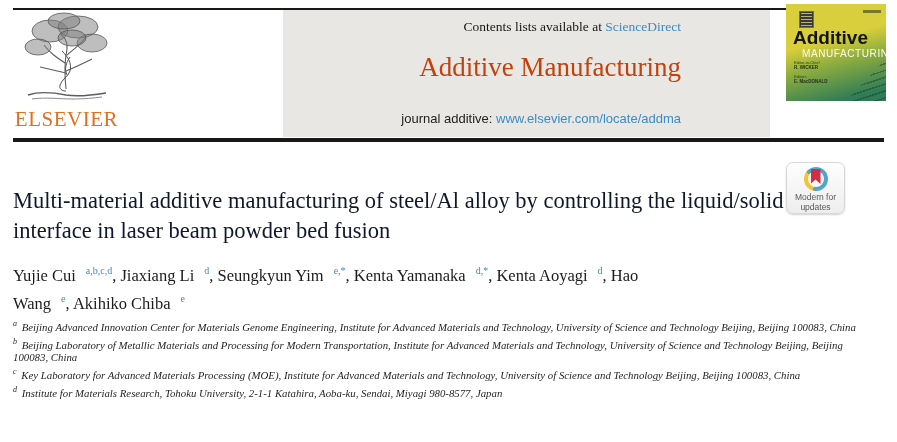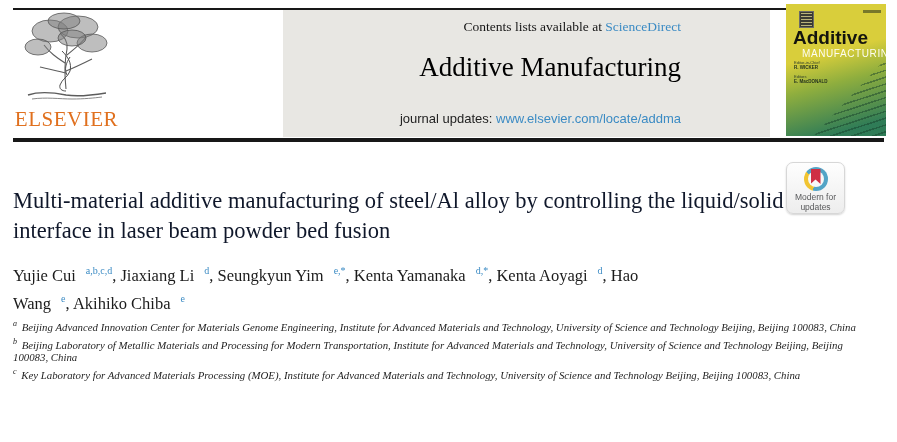--- a/index.html
+++ b/index.html
@@ -17,27 +17,27 @@
   
   .logo-block{position:absolute;left:14px;top:11px;width:104px;text-align:right;}
   .logo-tree{display:block;margin:0 auto;}
   .logo-word{font-family:"Liberation Serif",serif;font-size:21px;color:var(--orange);
              letter-spacing:.5px;line-height:21px;margin-top:2px;}
 
   
   .jbox{position:absolute;left:283px;top:10px;width:487px;height:127px;background:var(--boxbg);}
   .jbox-inner{position:absolute;left:0;top:0;right:128px;bottom:0;text-align:right;padding-left:39px;}
   .contents-line{position:absolute;top:9px;width:100%;font-size:13.5px;color:#161616;}
-  .jtitle{position:absolute;top:42px;width:100%;font-size:27px;color:#000000;}
+  .jtitle{position:absolute;top:42px;width:100%;font-size:27px;color:#c2410c;}
   .homepage-line{position:absolute;top:101px;width:100%;font-family:"Liberation Sans",sans-serif;
                  font-size:13px;color:#222;}
   .link{color:var(--link);text-decoration:none;cursor:pointer;}
 
   
-  .cover{position:absolute;left:786px;top:4px;width:100px;height:132px;
+  .cover{position:absolute;left:786px;top:4px;width:100px;height:97px;
          background:linear-gradient(165deg,var(--cov-y) 0%,var(--cov-y) 38%,#8fae3e 58%,var(--cov-g) 90%);
          overflow:hidden;}
   .cover-stripes{position:absolute;right:-8px;top:46px;width:86px;height:92px;
          background:repeating-linear-gradient(-18deg,transparent 0 5px,rgba(20,60,40,.45) 5px 6.5px);
          clip-path:polygon(100% 0,100% 100%,0 100%);}
   .cover-emblem{position:absolute;left:13px;top:7px;width:15px;height:17px;background:#3a3a34;
          box-shadow:0 0 0 1px rgba(255,255,255,.25) inset;}
   .cover-emblem::after{content:"";position:absolute;inset:2px;
          background:repeating-linear-gradient(0deg,#b9b27a 0 1px,transparent 1px 3px);}
   .cover-issn{position:absolute;right:5px;top:6px;width:18px;height:3px;background:rgba(40,50,30,.55);}
@@ -102,21 +102,21 @@
       <path d="M8 84 C20 80 36 82 46 84 C58 86 74 84 86 82" fill="none" stroke="#5c5c5c" stroke-width="1.4"></path>
       <path d="M12 88 C26 86 40 88 52 88 C64 88 74 87 82 86" fill="none" stroke="#7a7a7a" stroke-width="0.9"></path>
     </svg>
     <div class="logo-word">ELSEVIER</div>
   </div>
 
   <div class="jbox">
     <div class="jbox-inner">
       <div class="contents-line"><span>Contents lists available at </span><a class="link">ScienceDirect</a></div>
       <div class="jtitle">Additive Manufacturing</div>
-      <div class="homepage-line"><span>journal updates: </span><a class="link">www.elsevier.com/locate/addma</a></div>
+      <div class="homepage-line"><span>journal additive: </span><a class="link">www.elsevier.com/locate/addma</a></div>
     </div>
   </div>
 
   <div class="cover">
     <div class="cover-stripes"></div>
     <div class="cover-emblem"></div>
     <div class="cover-issn"></div>
     <div class="cover-title">Additive</div>
     <div class="cover-sub">MANUFACTURING</div>
     <div class="cover-ed" style="top:56px;"><span class="edlab">Editor-in-Chief</span><span>R. WICKER</span></div>
@@ -133,15 +133,16 @@
   </div>
 
   <h1 class="art-title" style="margin:0;font-weight:normal;">Multi-material additive manufacturing of steel/Al alloy by controlling the liquid/solid interface in laser beam powder bed fusion</h1>
 
   <div class="authors"><span>Yujie Cui<sup>a,b,c,d</sup>, </span><span>Jiaxiang Li<sup>d</sup>, </span><span>Seungkyun Yim<sup>e,*</sup>, </span><span>Kenta Yamanaka<sup>d,*</sup>, </span><span>Kenta Aoyagi<sup>d</sup>, </span><span>Hao Wang<sup>e</sup>, </span><span>Akihiko Chiba<sup>e</sup></span></div>
 
   <div class="affils">
       <div class="affil"><sup>a</sup> Beijing Advanced Innovation Center for Materials Genome Engineering, Institute for Advanced Materials and Technology, University of Science and Technology Beijing, Beijing 100083, China</div>
       <div class="affil"><sup>b</sup> Beijing Laboratory of Metallic Materials and Processing for Modern Transportation, Institute for Advanced Materials and Technology, University of Science and Technology Beijing, Beijing 100083, China</div>
       <div class="affil"><sup>c</sup> Key Laboratory for Advanced Materials Processing (MOE), Institute for Advanced Materials and Technology, University of Science and Technology Beijing, Beijing 100083, China</div>
+      <div class="affil"><sup>d</sup> Institute for Materials Research, Tohoku University, 2-1-1 Katahira, Aoba-ku, Sendai, Miyagi 980-8577, Japan</div>
     </div>
 
 </div>
 
 </body></html>

